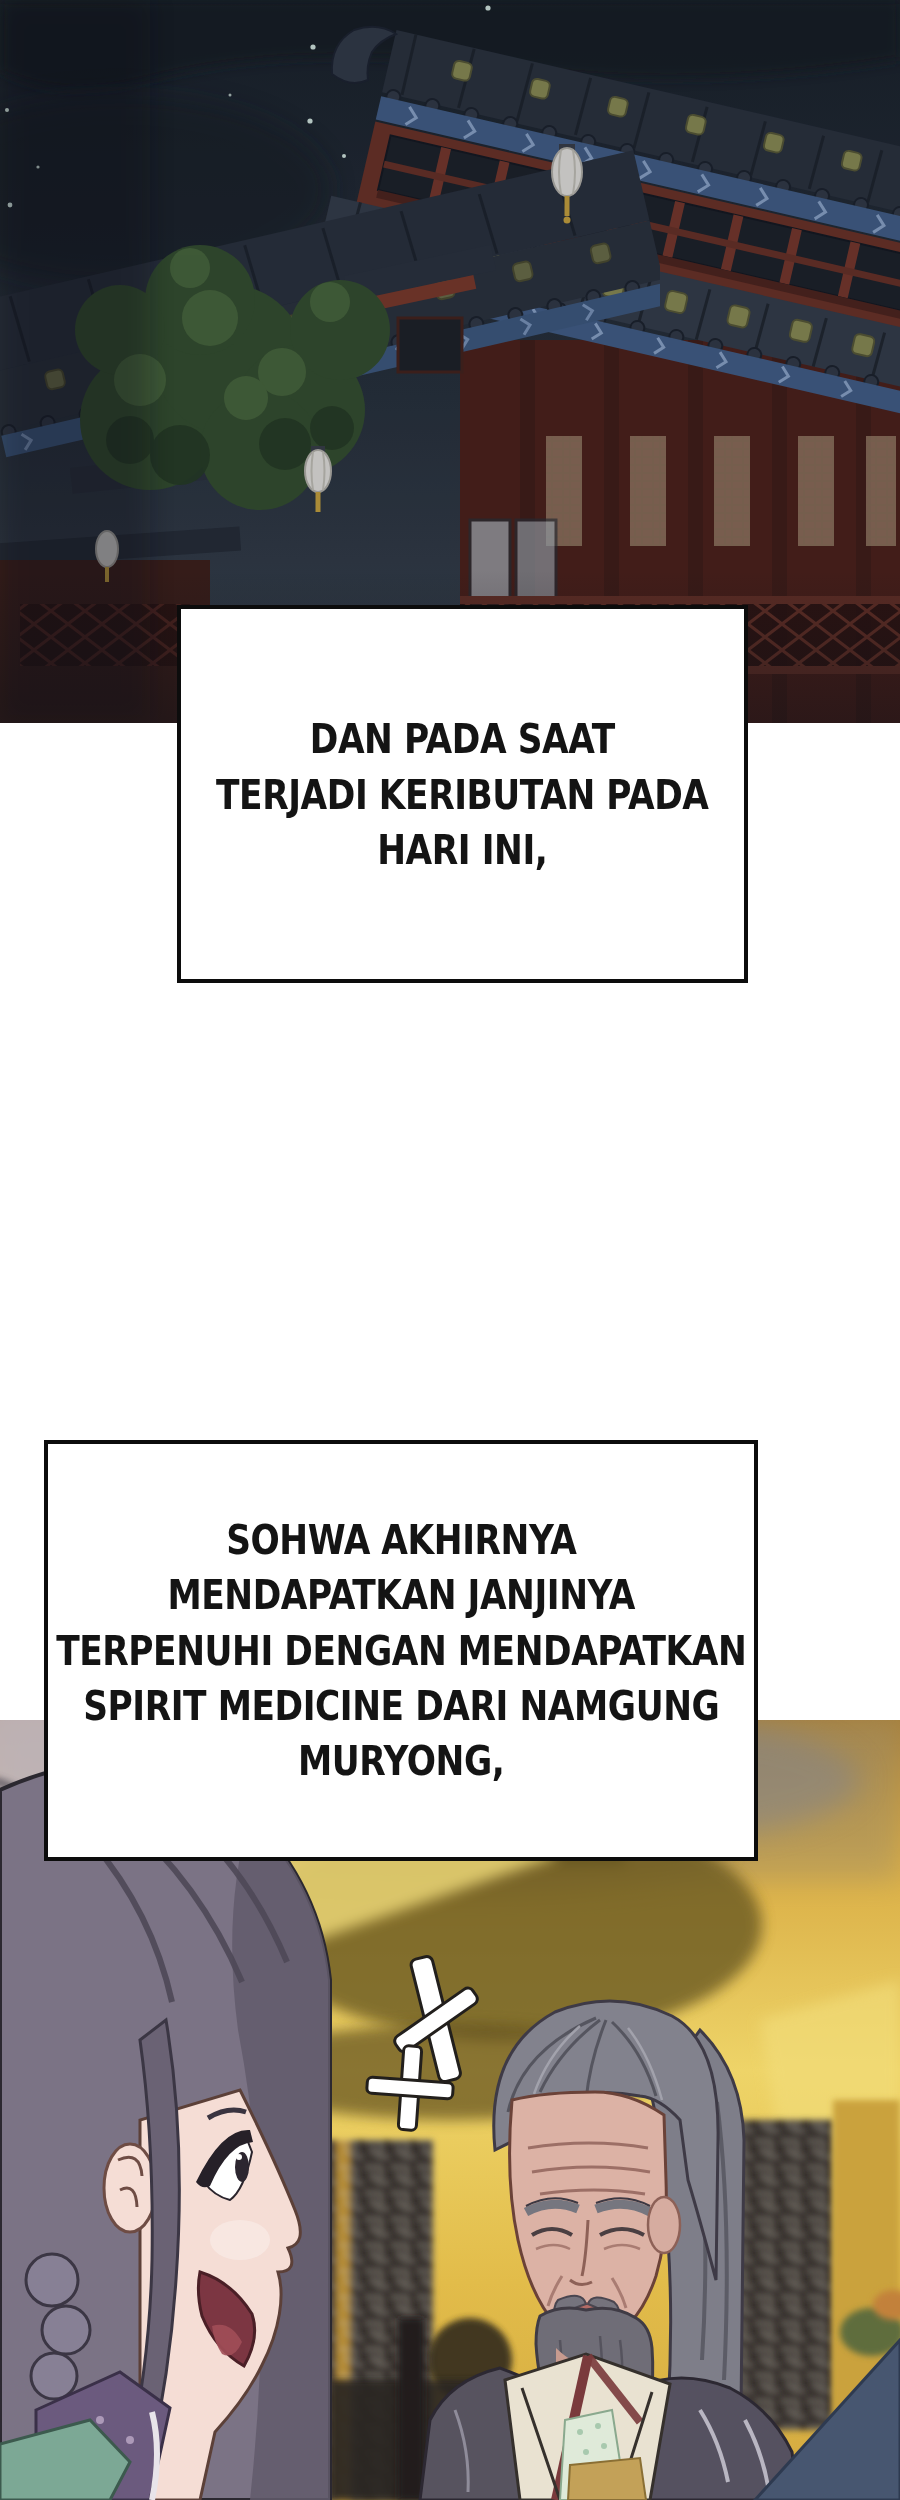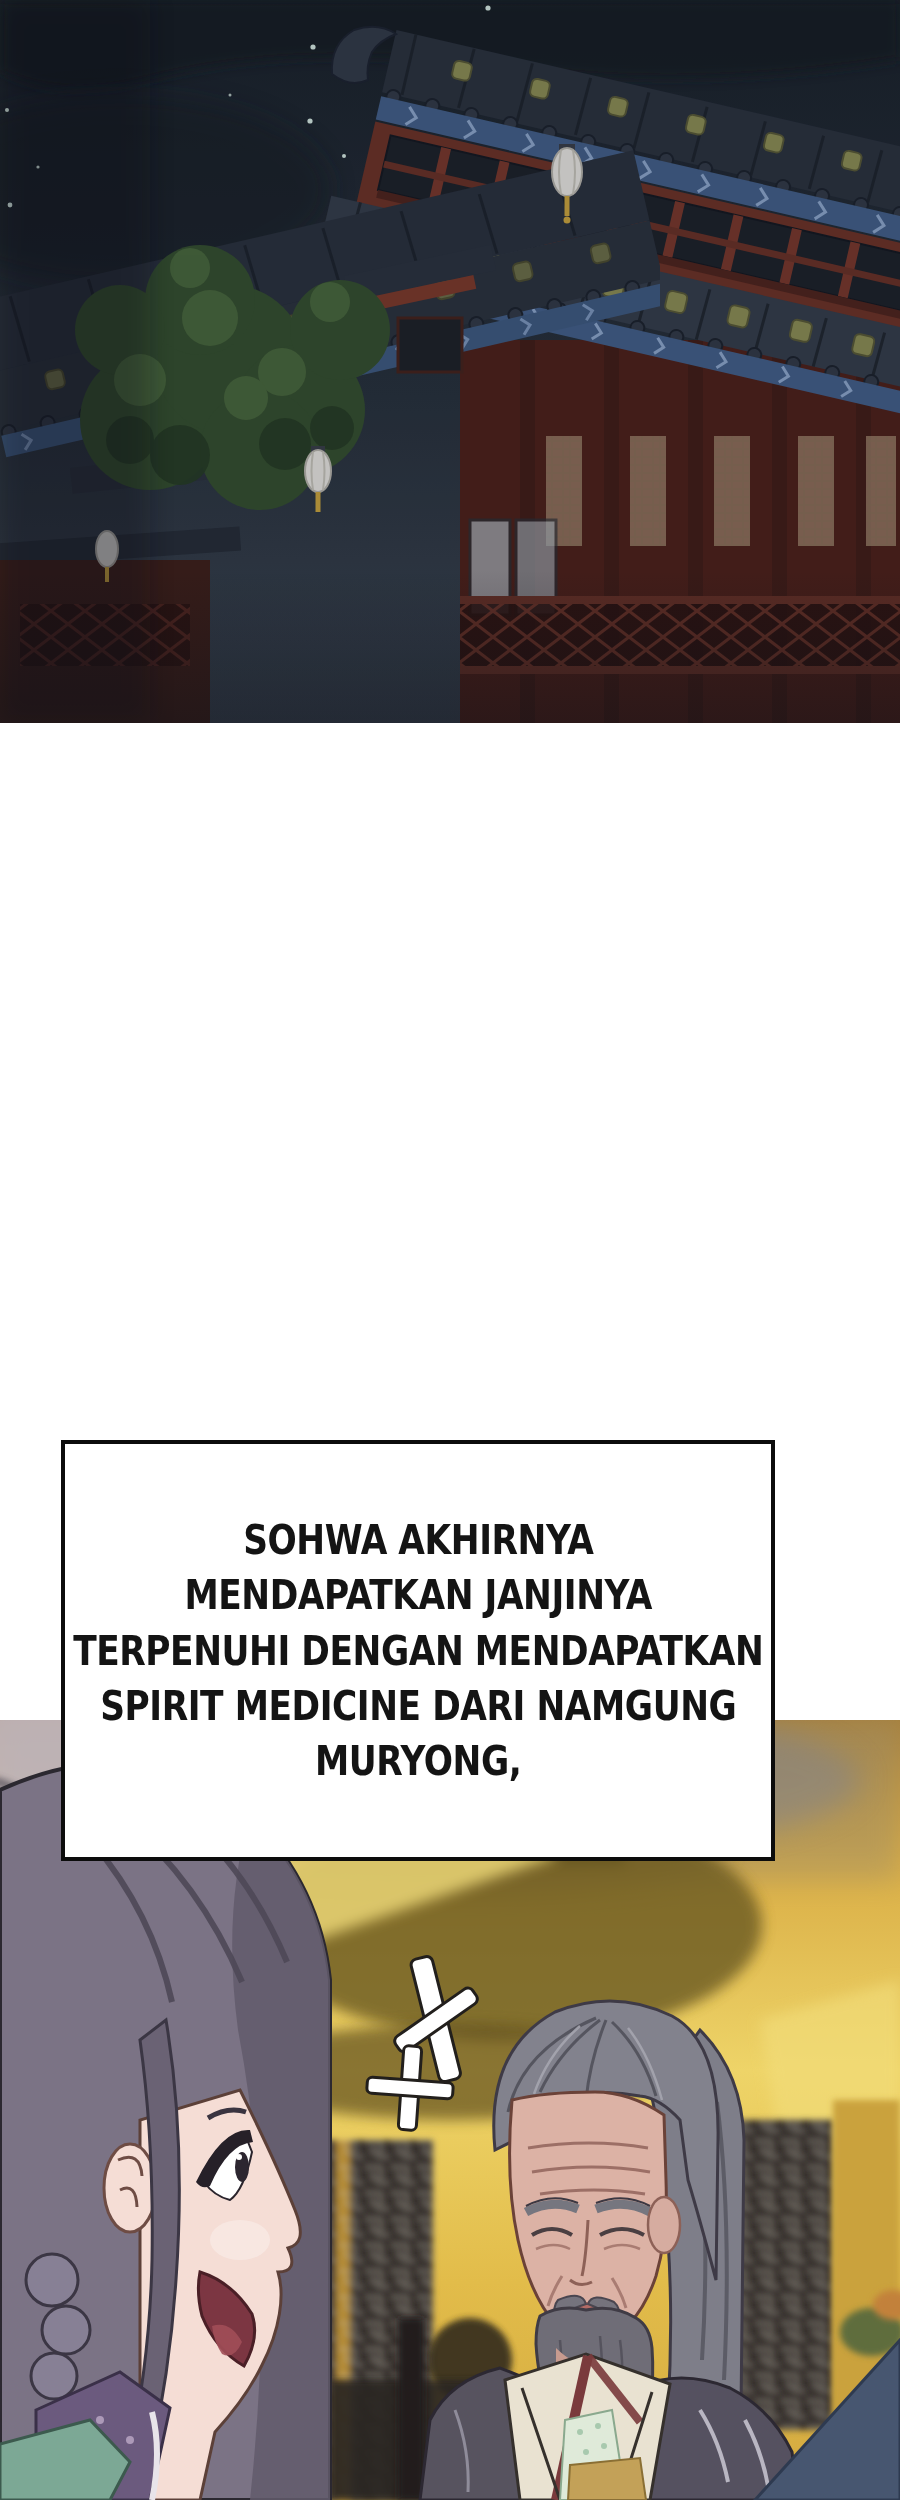--- a/index.html
+++ b/index.html
@@ -19,21 +19,21 @@
   .narr-text{
     display:flex;flex-direction:column;align-items:center;
     transform:scale(0.86,1.04);
   }
   .narr-line{
     white-space:nowrap;text-align:center;
     color:var(--text-color,#141414);
     font-weight:700;font-size:40px;line-height:53px;letter-spacing:-0.5px;
   }
   #box1{left:177px;top:605px;width:571px;height:378px;}
-  #box2{left:61px;top:1440px;width:714px;height:421px;}
+  #box2{left:44px;top:1440px;width:714px;height:421px;}
 </style>
 </head>
 <body>
 
 <div class="page">
 
   <div class="art-panel" style="top:0;height:723px;">
     <svg width="900" height="723" viewBox="0 0 900 723" xmlns="http://www.w3.org/2000/svg">
       <defs>
         <linearGradient id="sky" x1="0" y1="0" x2="0" y2="1">
@@ -485,20 +485,27 @@
           <rect x="-9" y="-47" width="18" height="94" rx="6" transform="rotate(55)"></rect>
         </g>
         <g transform="translate(410,368) rotate(4)">
           <rect x="-9" y="-42" width="18" height="84" rx="5"></rect>
           <rect x="-43" y="-8" width="86" height="16" rx="5"></rect>
         </g>
       </g>
     </svg>
   </div>
 
+  <div class="narration-box" id="box1">
+    <div class="narr-text">
+      <div class="narr-line">DAN PADA SAAT</div>
+      <div class="narr-line">TERJADI KERIBUTAN PADA</div>
+      <div class="narr-line">HARI INI,</div>
+    </div>
+  </div>
 
   <div class="narration-box" id="box2">
     <div class="narr-text">
       <div class="narr-line">SOHWA AKHIRNYA</div>
       <div class="narr-line">MENDAPATKAN JANJINYA</div>
       <div class="narr-line">TERPENUHI DENGAN MENDAPATKAN</div>
       <div class="narr-line">SPIRIT MEDICINE DARI NAMGUNG</div>
       <div class="narr-line">MURYONG,</div>
     </div>
   </div>

